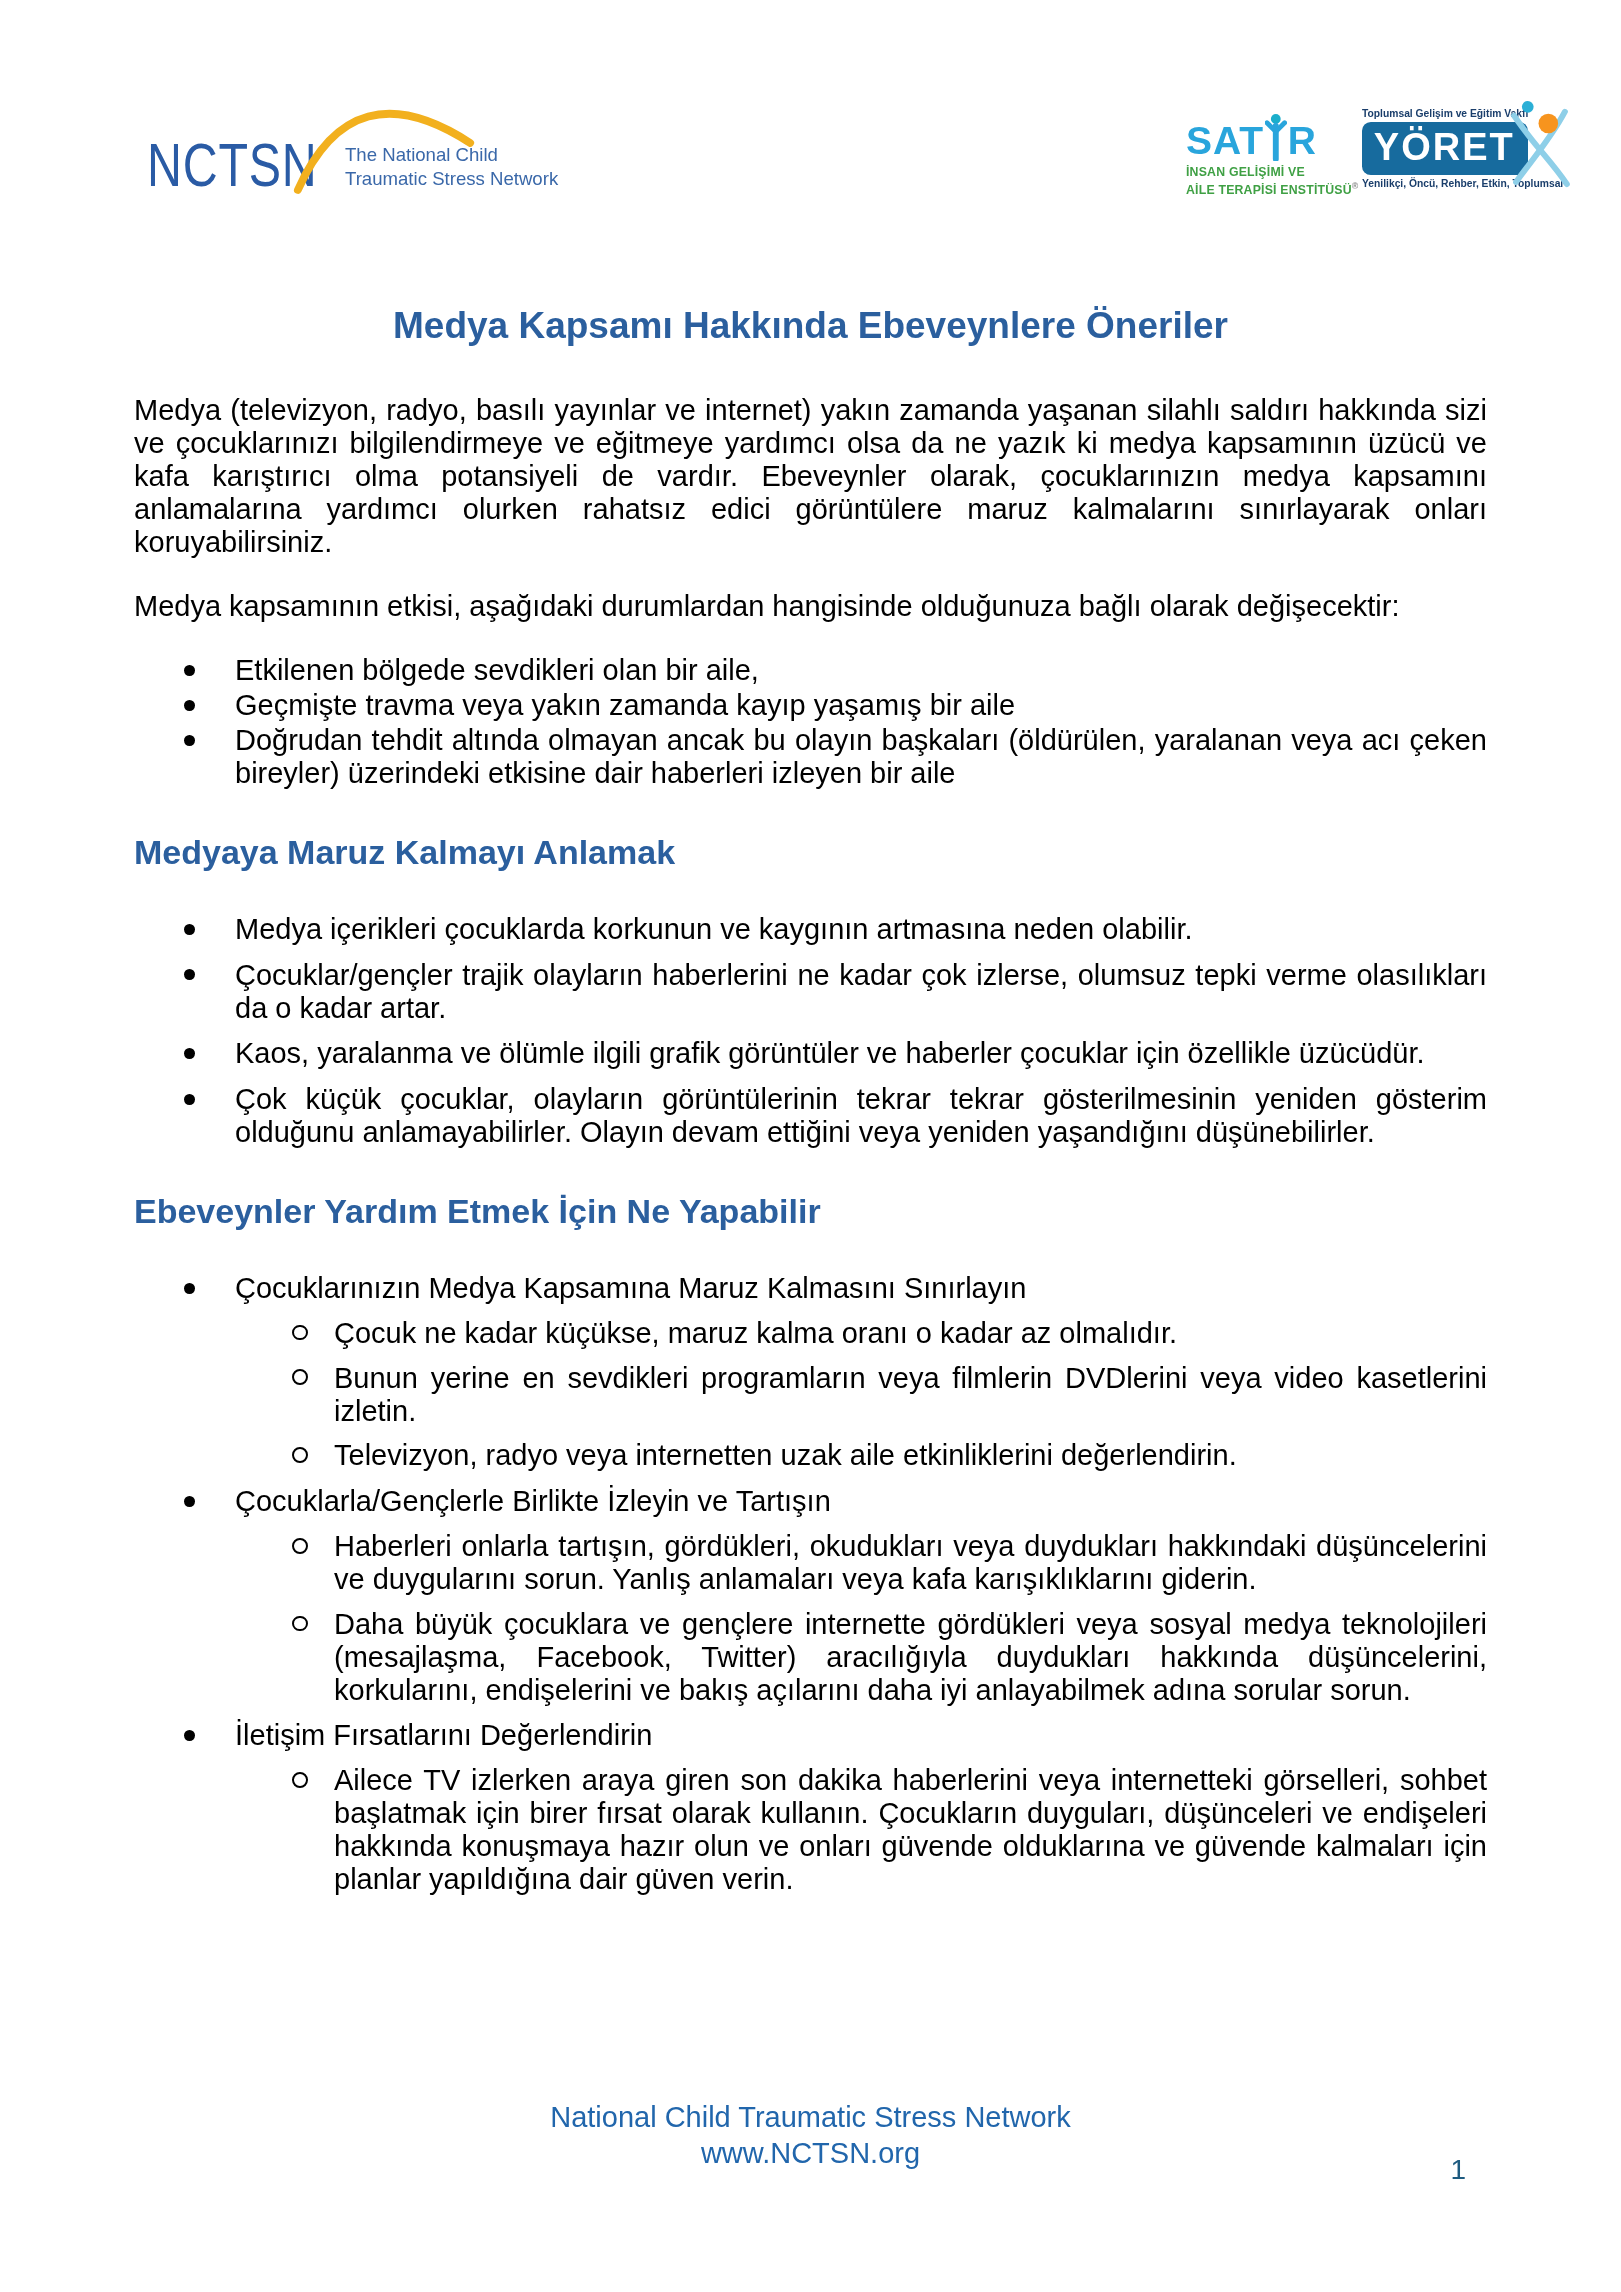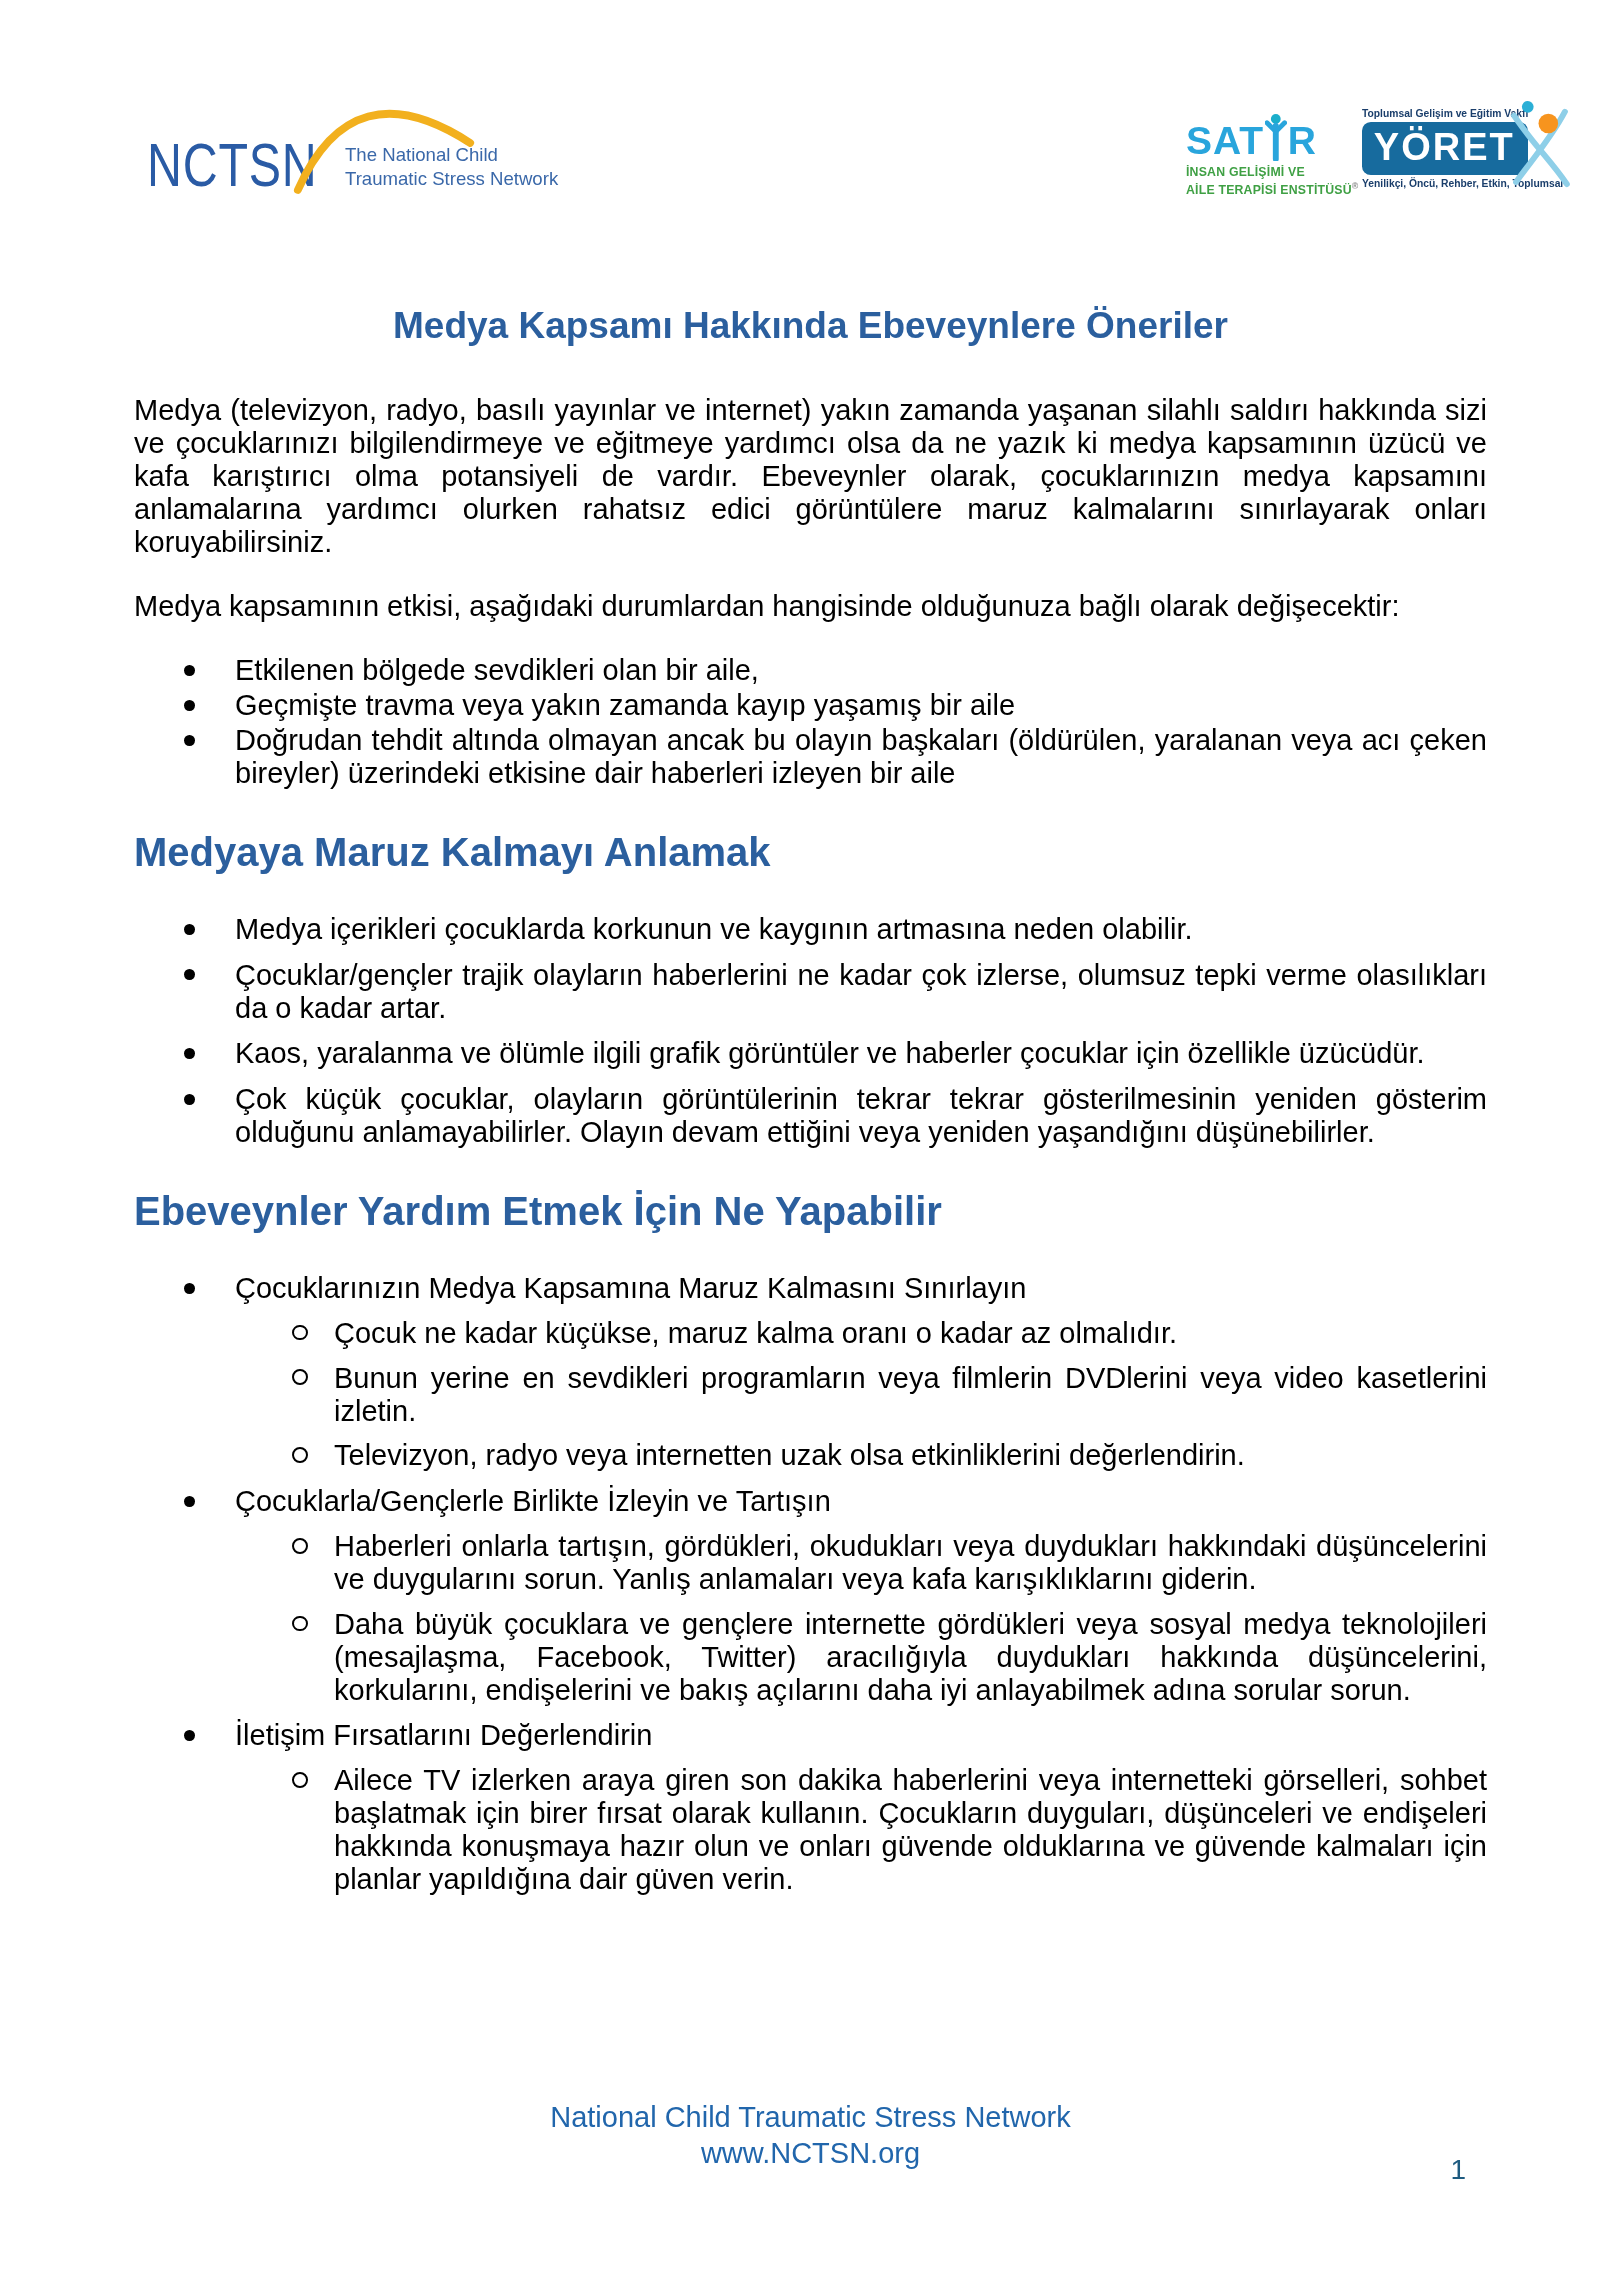--- a/index.html
+++ b/index.html
@@ -37,21 +37,21 @@
   .yoret-fig { position:absolute; right:-43px; top:-21.6px; }
   .yoret-bottom { margin-top:2.9px; font-size:10.3px; font-weight:bold; color:#1A3E6B; white-space:nowrap; }
 
   
   .content { margin:0 134px; font-size:29px; line-height:33px; text-align:justify; }
   .title {
     font-size:37px; line-height:35px; font-weight:bold; color:#2B5F9E;
     text-align:center; margin:94px 0 51px;
   }
   .content p { margin:0 0 31px; }
-  h2.sect { font-size:40px; line-height:35px; font-weight:bold; color:#2B5F9E; text-align:left; margin:45px 0 43px; }
+  h2.sect { font-size:34px; line-height:35px; font-weight:bold; color:#2B5F9E; text-align:left; margin:45px 0 43px; }
 
   ul { list-style:none; }
   .l1 > li { position:relative; padding-left:101px; }
   .l1 > li::before {
     content:""; position:absolute; left:50px; top:10.8px;
     width:10.8px; height:10.8px; background:#000; border-radius:50%;
   }
   .l1.tight > li { margin-bottom:2px; }
   .l1.spaced > li { margin-bottom:12.7px; }
   .l2 { margin-top:11.8px; }
@@ -139,21 +139,21 @@
     </ul>
 
     <h2 class="sect">Ebeveynler Yardım Etmek İçin Ne Yapabilir</h2>
 
     <ul class="l1 spaced">
       <li>
         <span>Çocuklarınızın Medya Kapsamına Maruz Kalmasını Sınırlayın</span>
         <ul class="l2">
           <li><span>Çocuk ne kadar küçükse, maruz kalma oranı o kadar az olmalıdır.</span></li>
           <li><span>Bunun yerine en sevdikleri programların veya filmlerin DVDlerini veya video kasetlerini izletin.</span></li>
-          <li><span>Televizyon, radyo veya internetten uzak olsa etkinliklerini değerlendirin.</span></li>
+          <li><span>Televizyon, radyo veya internetten uzak aile etkinliklerini değerlendirin.</span></li>
         </ul>
       </li>
       <li>
         <span>Çocuklarla/Gençlerle Birlikte İzleyin ve Tartışın</span>
         <ul class="l2">
           <li><span>Haberleri onlarla tartışın, gördükleri, okudukları veya duydukları hakkındaki düşüncelerini ve duygularını sorun. Yanlış anlamaları veya kafa karışıklıklarını giderin.</span></li>
           <li><span>Daha büyük çocuklara ve gençlere internette gördükleri veya sosyal medya teknolojileri (mesajlaşma, Facebook, Twitter) aracılığıyla duydukları hakkında düşüncelerini, korkularını, endişelerini ve bakış açılarını daha iyi anlayabilmek adına sorular sorun.</span></li>
         </ul>
       </li>
       <li>

